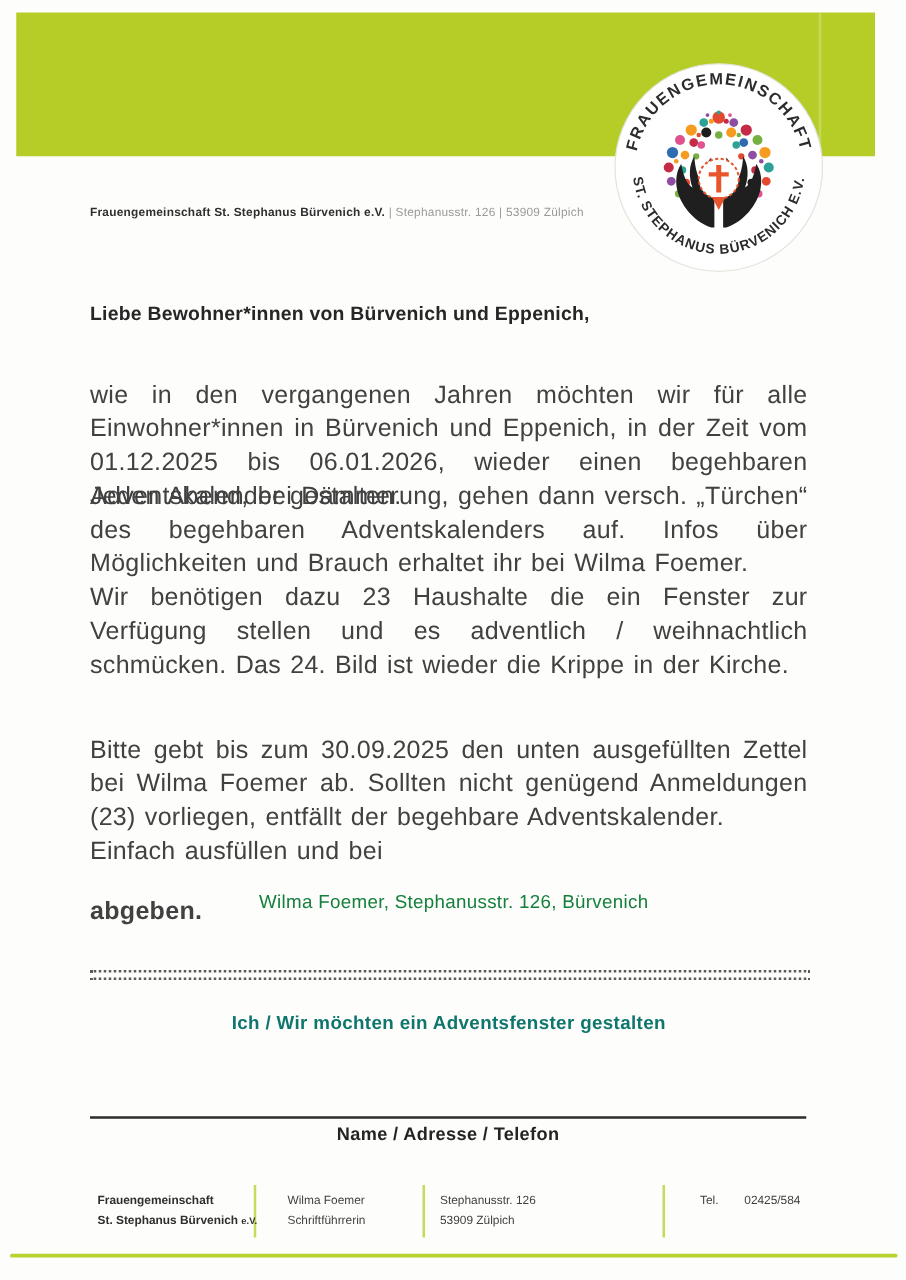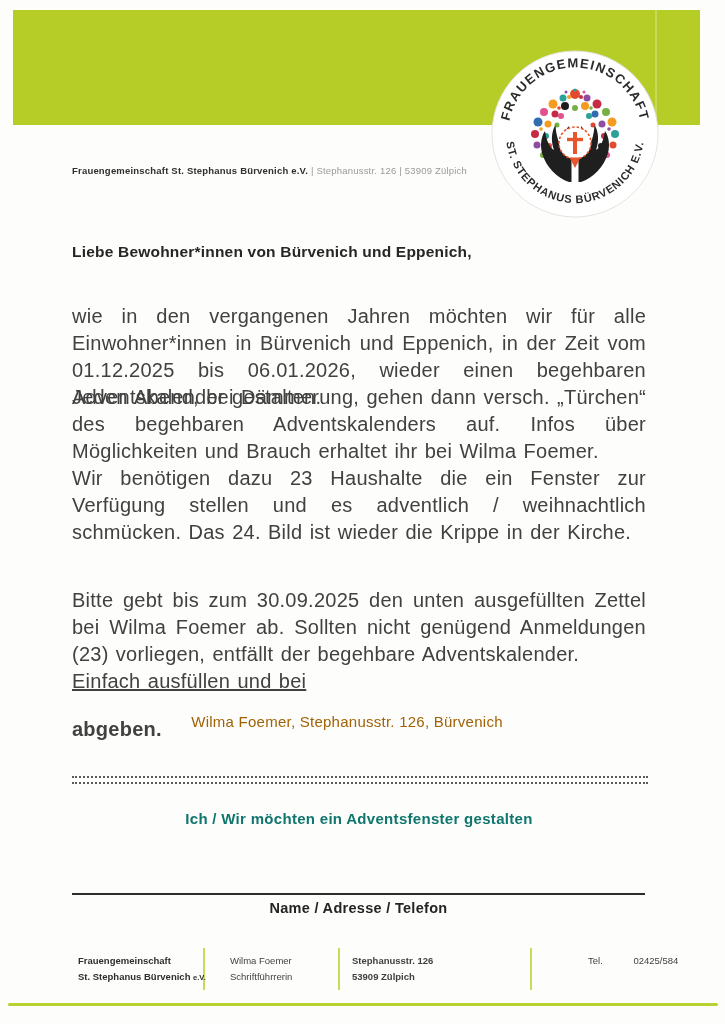--- a/index.html
+++ b/index.html
@@ -37,53 +37,53 @@
     font-size:20px;line-height:27px;
     letter-spacing:.25px;word-spacing:1.5px;
     text-align:justify;color:#414141;
     white-space:pre-line;
   }
   .salutation{
     left:72px;top:243px;width:574px;
     font-size:15.5px;font-weight:bold;color:#262626;
     letter-spacing:.2px;
   }
-  .closing-intro{left:72px;top:668px;text-decoration:underline;}
+  .closing-intro{left:72px;top:668px;}
   .closing-center{
-    left:60px;top:708px;width:574px;
+    left:76px;top:708px;width:574px;
     text-align:center;font-size:15px;line-height:27px;
-    letter-spacing:.25px;color:#a16207;
+    letter-spacing:.25px;color:#15803d;
   }
   .closing-end{left:72px;top:716px;font-weight:bold;}
 
   
   .cut-line{left:72px;width:576px;height:0;border-top:2px dotted #5a5a5a;}
   .form-headline{
     left:72px;top:810px;width:574px;text-align:center;
     font-size:15px;font-weight:bold;color:#0f766e;letter-spacing:.3px;
   }
   .sign-line{left:72px;top:893px;width:573px;height:0;border-top:2px solid #2c2c2c;}
   .field-label{
     left:72px;top:900px;width:573px;text-align:center;
     font-size:14.5px;font-weight:bold;color:#242424;letter-spacing:.3px;
   }
 
   
   .footer{left:0;top:948px;width:725px;height:46px;font-size:9.5px;line-height:16px;color:#3f3f3f;}
   .footer .col{position:absolute;top:5px;}
   .footer .col1{left:78px;font-weight:bold;color:#2e2e2e;}
   .footer .col2{left:230px;}
-  .footer .col3{left:352px;font-weight:bold;}
+  .footer .col3{left:352px;}
   .footer .col4{left:560px;}
   .footer .ev{font-size:7.5px;text-align:right;}
   .footer .sep{position:absolute;top:0;width:1.5px;height:42px;background:#c9d95c;}
   .footer .sep1{left:203px;}
   .footer .sep2{left:338px;}
   .footer .sep3{left:530px;}
-  .tel-row span{display:inline-block;margin-left:28px;}
+  .tel-row span{display:inline-block;}
   .tel-num{margin-left:18px;}
   .bottom-rule{left:8px;top:1003px;width:710px;height:3px;background:#bad231;border-radius:2px;}
 </style>
 </head>
 <body>
 
 <div class="page">
 
   <div class="abs green-band">
     <div class="crease"></div>

